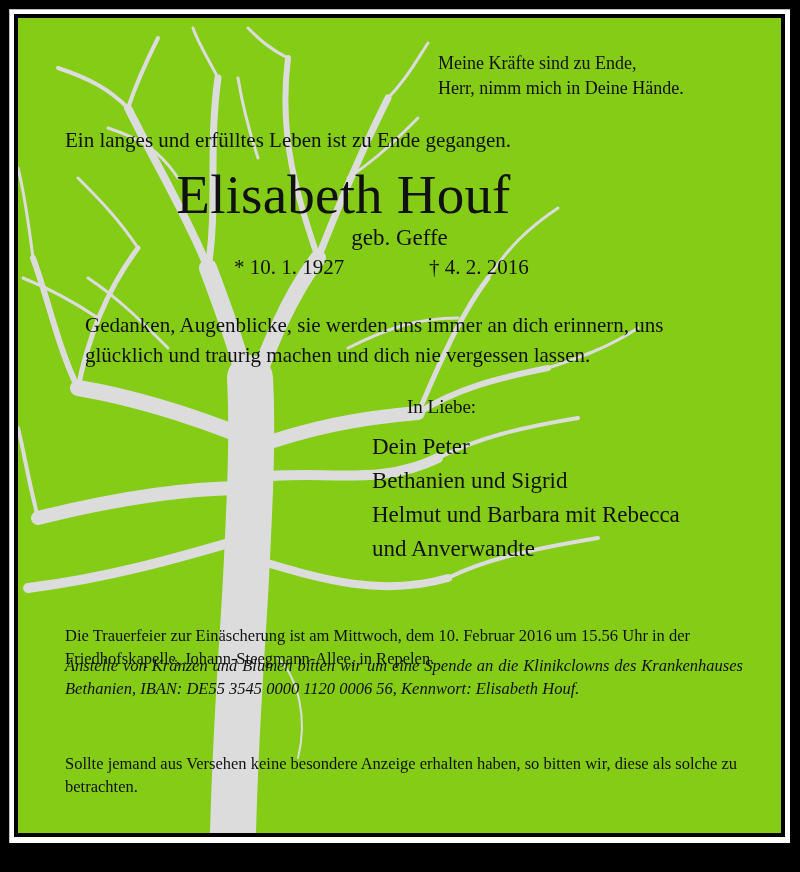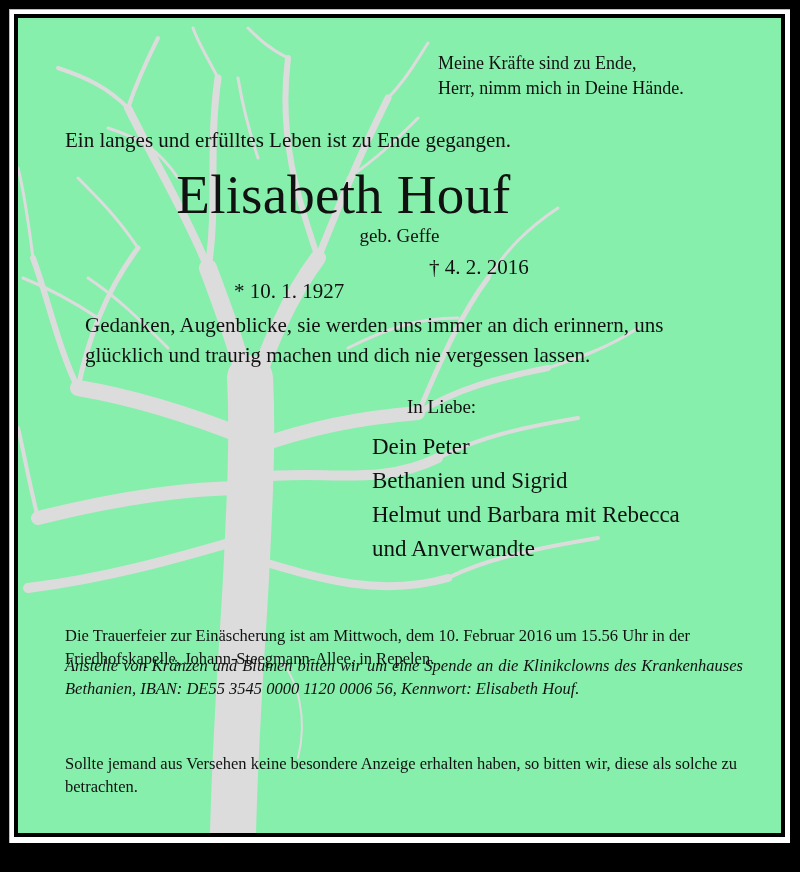--- a/index.html
+++ b/index.html
@@ -4,32 +4,32 @@
 <style>
   html, body { margin: 0; padding: 0; }
   body { width: 800px; height: 872px; background: #000; position: relative; overflow: hidden; }
   .outer-frame {
     position: absolute; left: 9px; top: 9px; width: 781px; height: 834px;
     background: #fff; border-top: 1px solid #bdbdbd; border-left: 1px solid #bdbdbd;
     box-sizing: border-box;
   }
   .inner-frame {
     position: absolute; left: 14px; top: 14px; width: 771px; height: 823px;
-    border: 4px solid #000; box-sizing: border-box; background: #86efac; overflow: hidden;
+    border: 4px solid #000; box-sizing: border-box; background: #84cc16; overflow: hidden;
   }
   .tree { position: absolute; left: 0; top: 0; width: 763px; height: 815px; }
   .content {
     position: absolute; left: 0; top: 0; width: 763px; height: 815px;
     font-family: "Liberation Serif", "DejaVu Serif", serif; color: #111;
   }
   .motto { position: absolute; left: 420px; top: 33px; font-size: 18px; line-height: 25px; }
   .intro { position: absolute; left: 47px; top: 110px; font-size: 21px; }
   .name { position: absolute; left: 0; width: 651px; top: 145px; text-align: center; font-size: 55px; line-height: 64px; letter-spacing: 0.2px; }
-  .maiden { position: absolute; left: 0; width: 763px; top: 207px; text-align: center; font-size: 19px; }
-  .born { position: absolute; left: 216px; top: 237px; font-size: 21px; margin-top: 24px; }
+  .maiden { position: absolute; left: 0; width: 763px; top: 207px; text-align: center; font-size: 23px; }
+  .born { position: absolute; left: 216px; top: 237px; font-size: 21px; }
   .died { position: absolute; left: 411px; top: 237px; font-size: 21px; }
   .quote { position: absolute; left: 47px; top: 292px; width: 680px; font-size: 21px; line-height: 30px; margin-left: 20px; }
   .love-label { position: absolute; left: 354px; top: 378px; font-size: 19px; margin-left: 35px; }
   .mourners { position: absolute; left: 354px; top: 412px; font-size: 23px; line-height: 34px; }
   .address { position: absolute; left: 47px; top: 566px; font-size: 19px; }
   .para { position: absolute; left: 47px; width: 678px; font-size: 16.5px; line-height: 23px; }
   .p1 { top: 606px; }
   .p2 { top: 636px; text-align: justify; text-align-last: left; font-style: italic; }
   .p3 { top: 734px; }
 </style>

